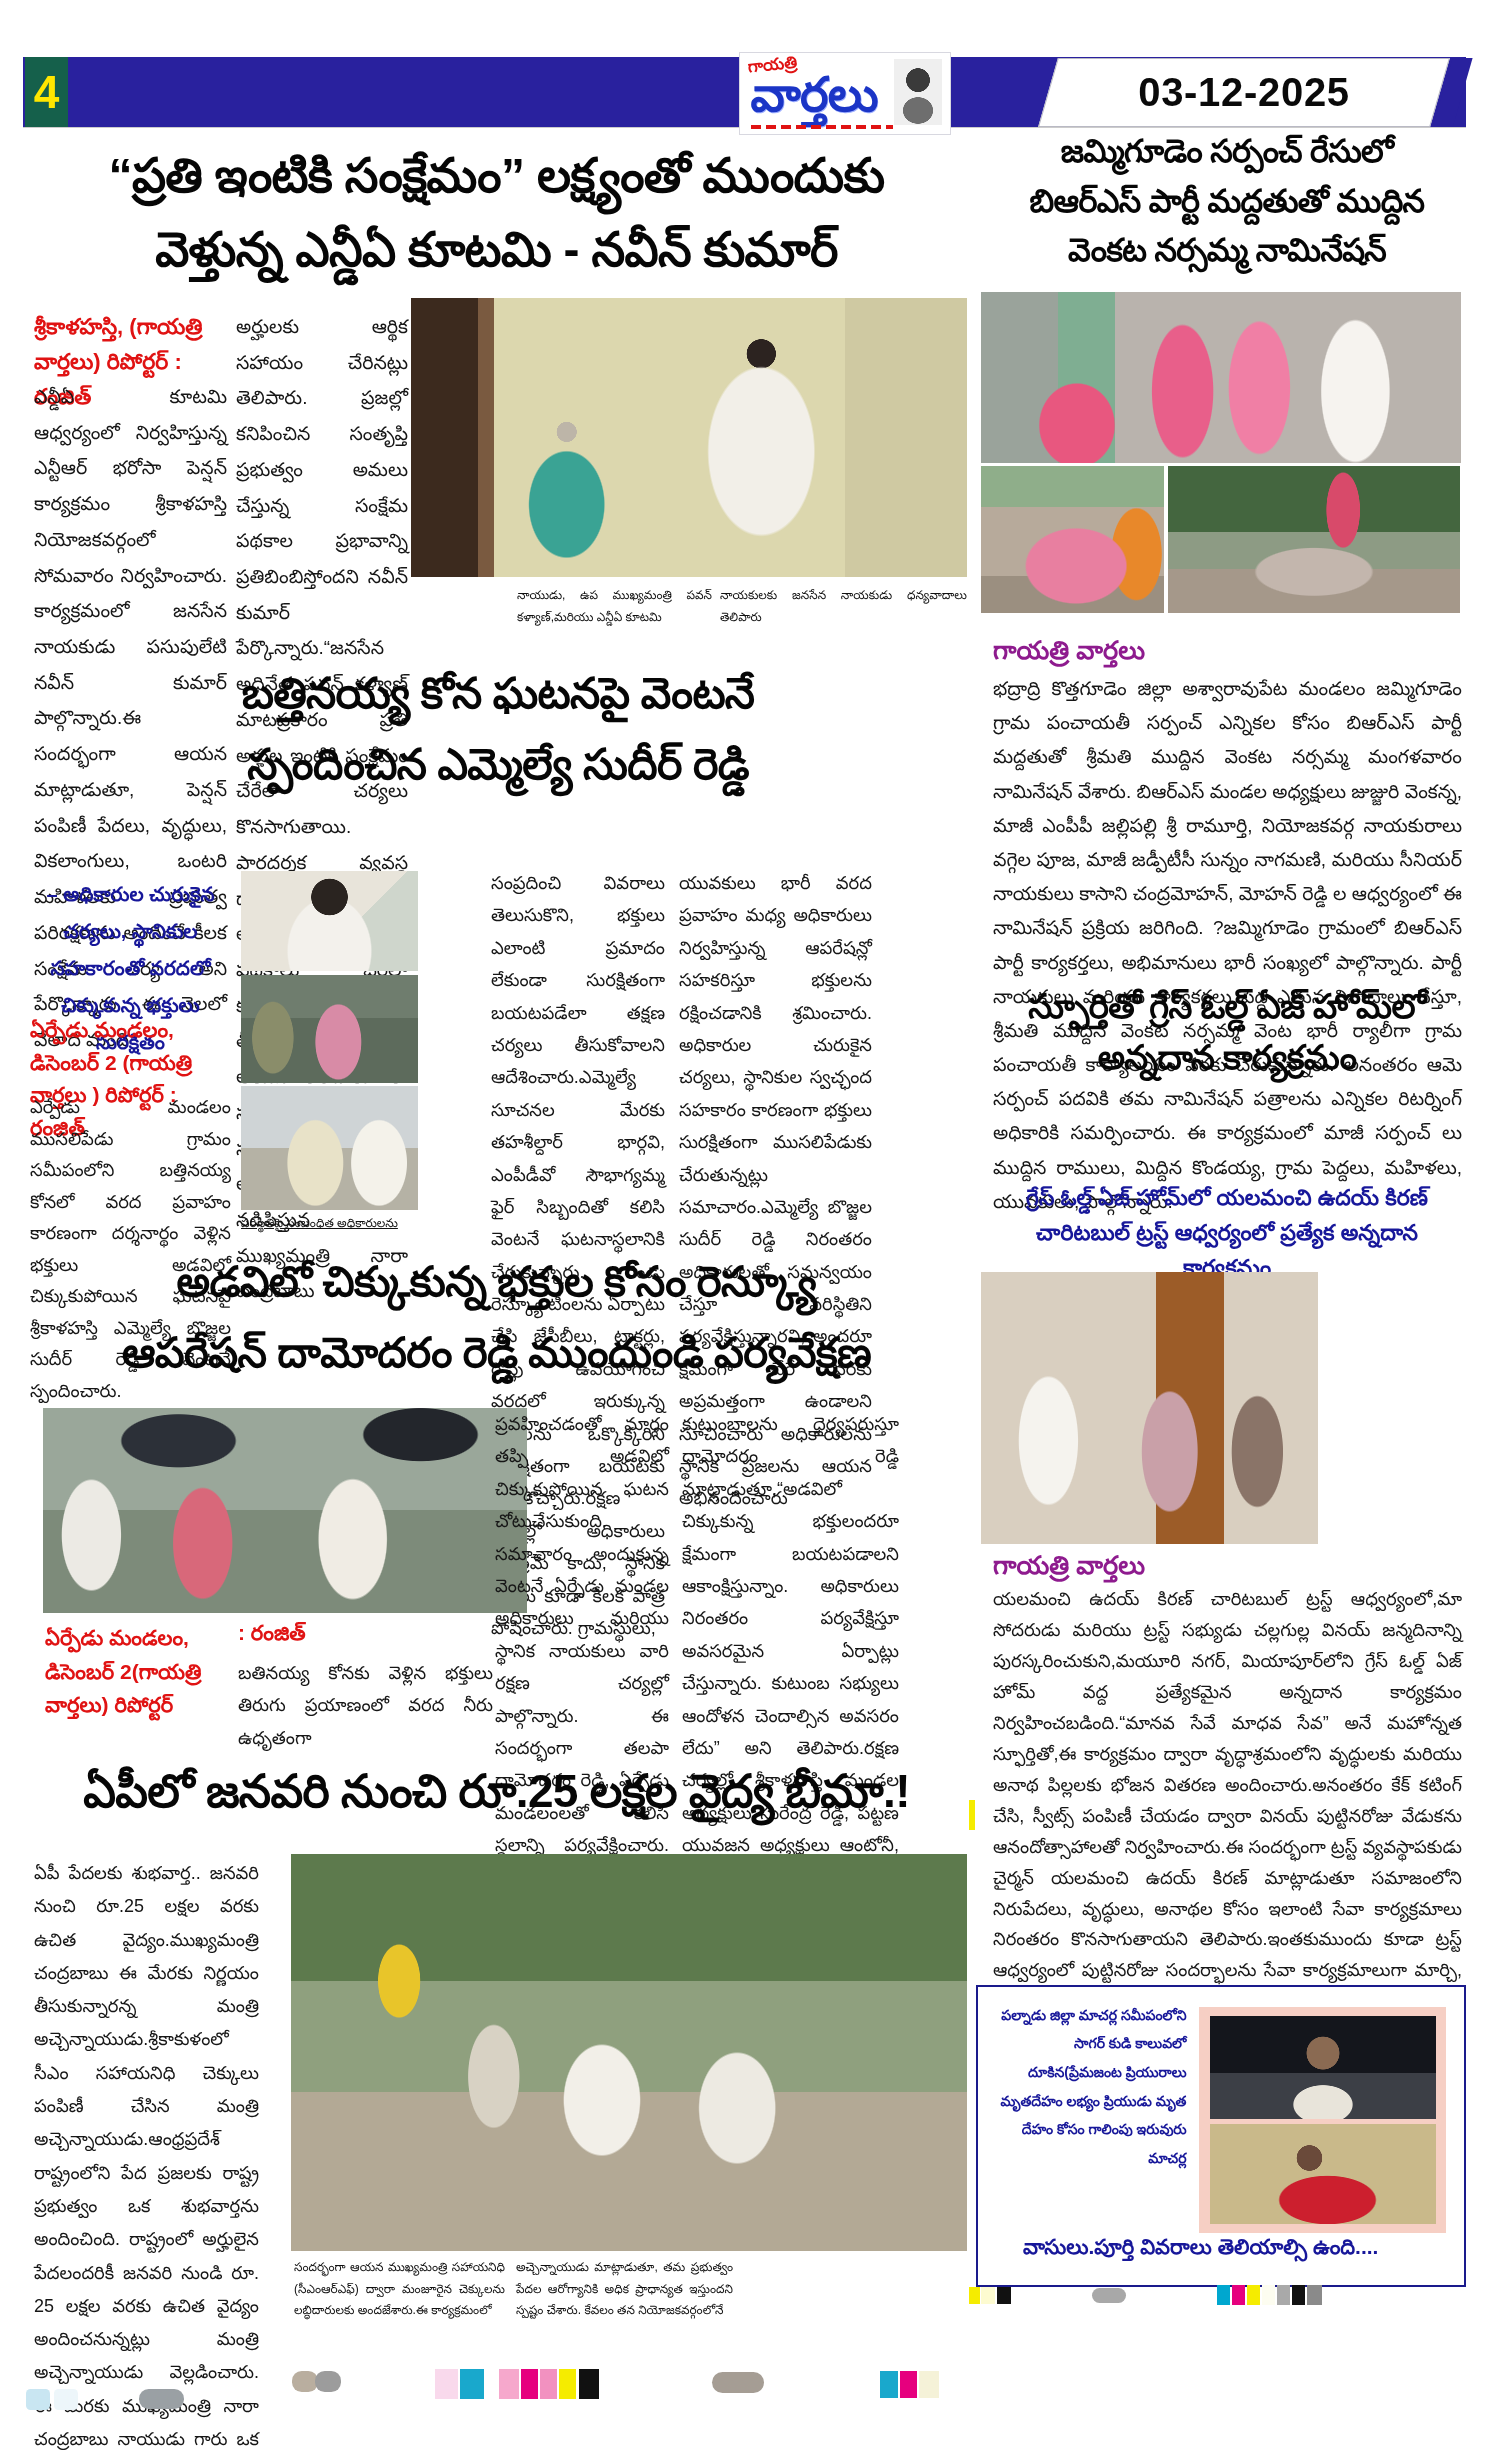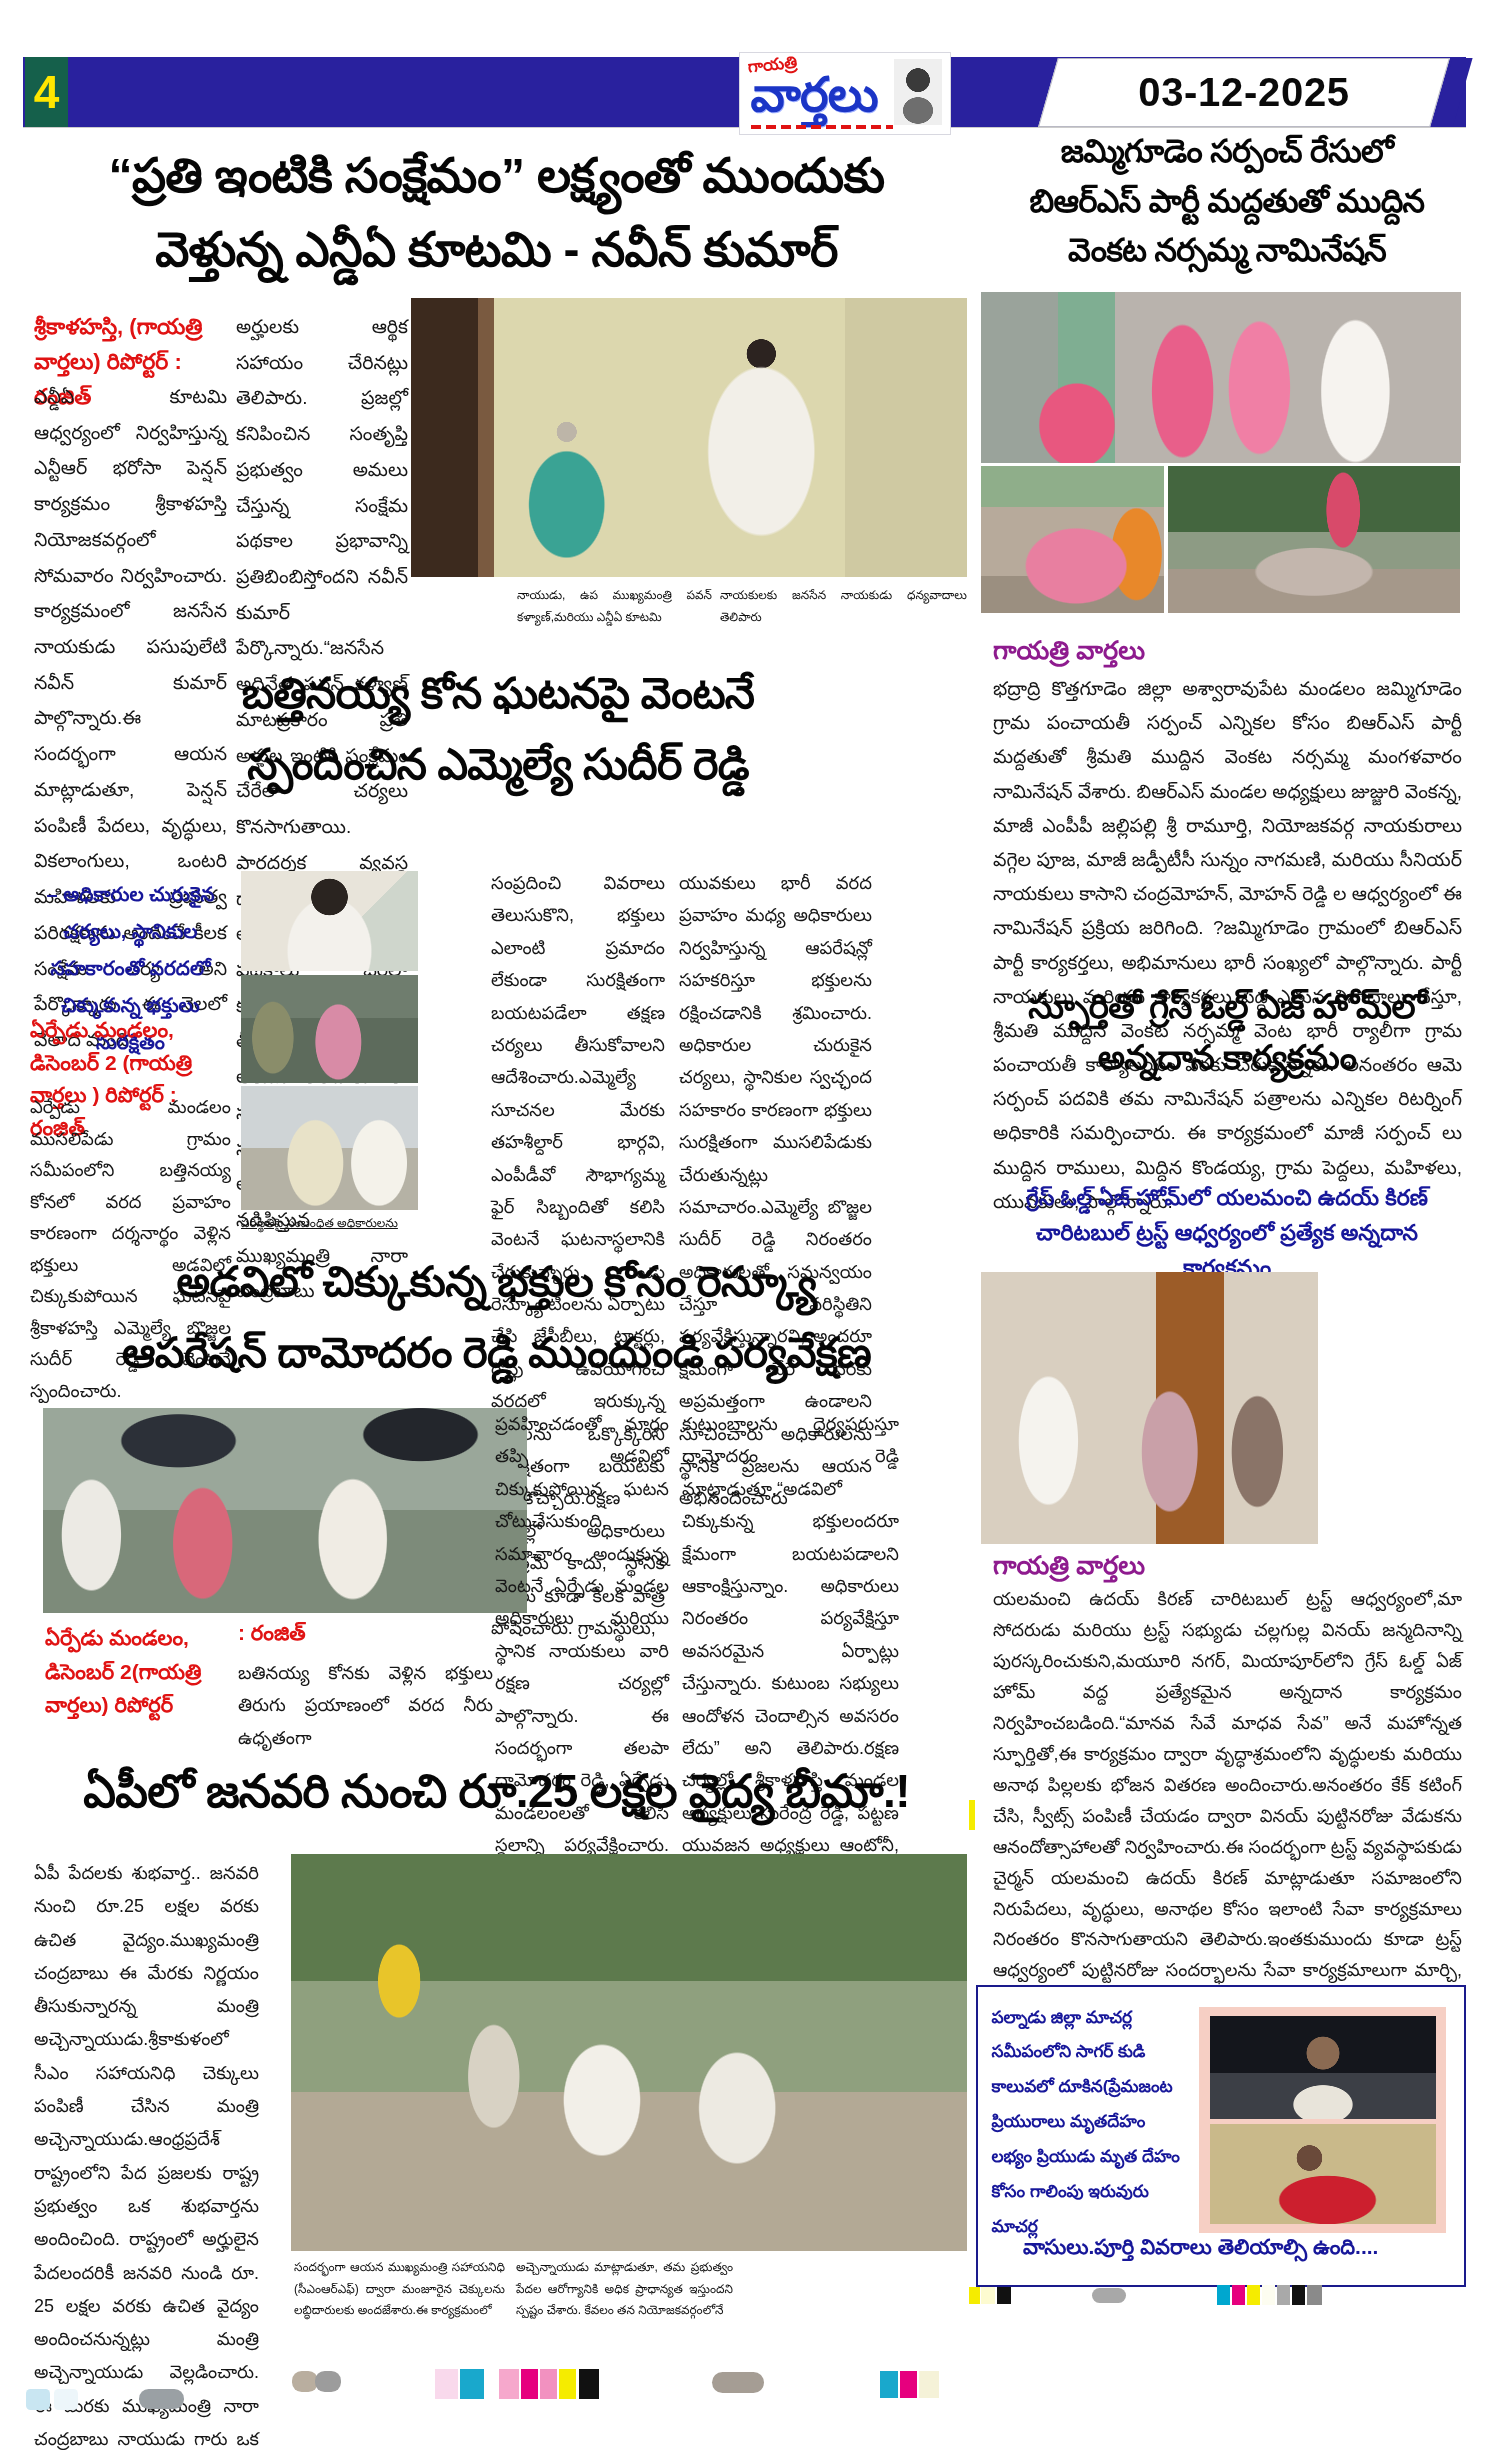--- a/index.html
+++ b/index.html
@@ -170,21 +170,21 @@
   <div class="abs body-text" style="left:495px;top:1408px;width:174px;height:337px;font-size:18px;line-height:1.8;">ప్రవహించడంతో మార్గం తప్పి అడవిలో చిక్కుకుపోయిన ఘటన చోటుచేసుకుంది. సమాచారం అందుకున్న వెంటనే ఏర్పేడు మండల అధికారులు మరియు స్థానిక నాయకులు వారి రక్షణ చర్యల్లో పాల్గొన్నారు. ఈ సందర్భంగా తలపా దామోదరం రెడ్డి, ఏర్పేడు మండలంలతో కలిసి స్థలాన్ని పర్యవేక్షించారు. భక్తులు సురక్షితంగా తిరిగి రావడానికి అవసరమైన అన్ని చర్యలు చేపట్టాలని అధికారులకు సూచించారు. భక్తుల</div>
   <div class="abs body-text" style="left:682px;top:1408px;width:217px;height:337px;font-size:18px;line-height:1.8;">కుటుంబాలను ధైర్యపరుస్తూ దామోదరం రెడ్డి మాట్లాడుతూ,“అడవిలో చిక్కుకున్న భక్తులందరూ క్షేమంగా బయటపడాలని ఆకాంక్షిస్తున్నాం. అధికారులు నిరంతరం పర్యవేక్షిస్తూ అవసరమైన ఏర్పాట్లు చేస్తున్నారు. కుటుంబ సభ్యులు ఆందోళన చెందాల్సిన అవసరం లేదు” అని తెలిపారు.రక్షణ చర్యల్లో శ్రీకాళహస్తి మండల అధ్యక్షులు సురేంద్ర రెడ్డి, పట్టణ యువజన అధ్యక్షులు ఆంటోనీ, అరుణ్, అజిత్ తదితరులు పాల్గొన్నారు.</div>
 
   <div class="abs headline" style="left:25px;top:1756px;width:943px;font-size:46px;">ఏపీలో జనవరి నుంచి రూ.25 లక్షల వైద్య బీమా.!</div>
   <div class="abs body-text" style="left:34px;top:1857px;width:225px;height:525px;font-size:18px;line-height:1.85;">ఏపీ పేదలకు శుభవార్త.. జనవరి నుంచి రూ.25 లక్షల వరకు ఉచిత వైద్యం.ముఖ్యమంత్రి చంద్రబాబు ఈ మేరకు నిర్ణయం తీసుకున్నారన్న మంత్రి అచ్చెన్నాయుడు.శ్రీకాకుళంలో సీఎం సహాయనిధి చెక్కులు పంపిణీ చేసిన మంత్రి అచ్చెన్నాయుడు.ఆంధ్రప్రదేశ్ రాష్ట్రంలోని పేద ప్రజలకు రాష్ట్ర ప్రభుత్వం ఒక శుభవార్తను అందించింది. రాష్ట్రంలో అర్హులైన పేదలందరికీ జనవరి నుండి రూ. 25 లక్షల వరకు ఉచిత వైద్యం అందించనున్నట్లు మంత్రి అచ్చెన్నాయుడు వెల్లడించారు. ఈ మేరకు ముఖ్యమంత్రి నారా చంద్రబాబు నాయుడు గారు ఒక కీలక నిర్ణయం తీసుకున్నారని ఆయన తెలిపారు.శ్రీకాకుళం జిల్లా కోటబొమ్మాళిలోని తెలుగుదేశం పార్టీ కార్యాలయంలో సోమవారం ఏర్పాటు చేసిన కార్యక్రమంలో మంత్రి అచ్చెన్నాయుడు పాల్గొన్నారు. ఈ</div>
   <div class="abs photo ph-cm" style="left:291px;top:1854px;width:676px;height:397px;"></div>
   <div class="abs caption" style="left:294px;top:2257px;width:211px;">సందర్భంగా ఆయన ముఖ్యమంత్రి సహాయనిధి (సీఎంఆర్ఎఫ్) ద్వారా మంజూరైన చెక్కులను లబ్ధిదారులకు అందజేశారు.ఈ కార్యక్రమంలో</div>
   <div class="abs caption" style="left:516px;top:2257px;width:217px;">అచ్చెన్నాయుడు మాట్లాడుతూ, తమ ప్రభుత్వం పేదల ఆరోగ్యానికి అధిక ప్రాధాన్యత ఇస్తుందని స్పష్టం చేశారు. కేవలం తన నియోజకవర్గంలోనే</div>
 
   <div class="abs box-article" style="left:976px;top:1985px;width:486px;height:298px;">
-    <div class="abs blue" style="left:13.5px;top:13.5px;width:195px;height:232px;font-size:17px;line-height:2.05;text-align:left;font-weight:bold;">పల్నాడు జిల్లా మాచర్ల సమీపంలోని సాగర్ కుడి కాలువలో దూకిన(ప్రేమజంట ప్రియురాలు మృతదేహం లభ్యం ప్రియుడు మృత దేహం కోసం గాలింపు ఇరువురు మాచర్ల</div>
+    <div class="abs blue" style="left:13.5px;top:13.5px;width:195px;height:232px;font-size:14px;line-height:2.05;text-align:right;font-weight:bold;">పల్నాడు జిల్లా మాచర్ల సమీపంలోని సాగర్ కుడి కాలువలో దూకిన(ప్రేమజంట ప్రియురాలు మృతదేహం లభ్యం ప్రియుడు మృత దేహం కోసం గాలింపు ఇరువురు మాచర్ల</div>
     <div class="abs pink-frame" style="left:221px;top:19.5px;width:247px;height:226px;">
       <div class="abs photo ph-man-night" style="left:10.5px;top:9px;width:226px;height:103px;"></div>
       <div class="abs photo ph-woman-red" style="left:10.5px;top:117px;width:226px;height:100px;"></div>
     </div>
     <div class="abs blue" style="left:45px;top:248px;width:405px;font-size:21px;font-weight:bold;">వాసులు.పూర్తి వివరాలు తెలియాల్సి ఉంది....</div>
   </div>
 
   <div id="marks-layer" class="abs" style="left:0;top:0;width:1488px;height:2462px;pointer-events:none;">
       <div class="mark" style="left: 26px; top: 2389px; width: 24px; height: 21px; background: rgb(201, 230, 242); border-radius: 4.5px;"></div>
       <div class="mark" style="left: 54px; top: 2389px; width: 24px; height: 21px; background: rgb(237, 246, 250); border-radius: 4.5px;"></div>

